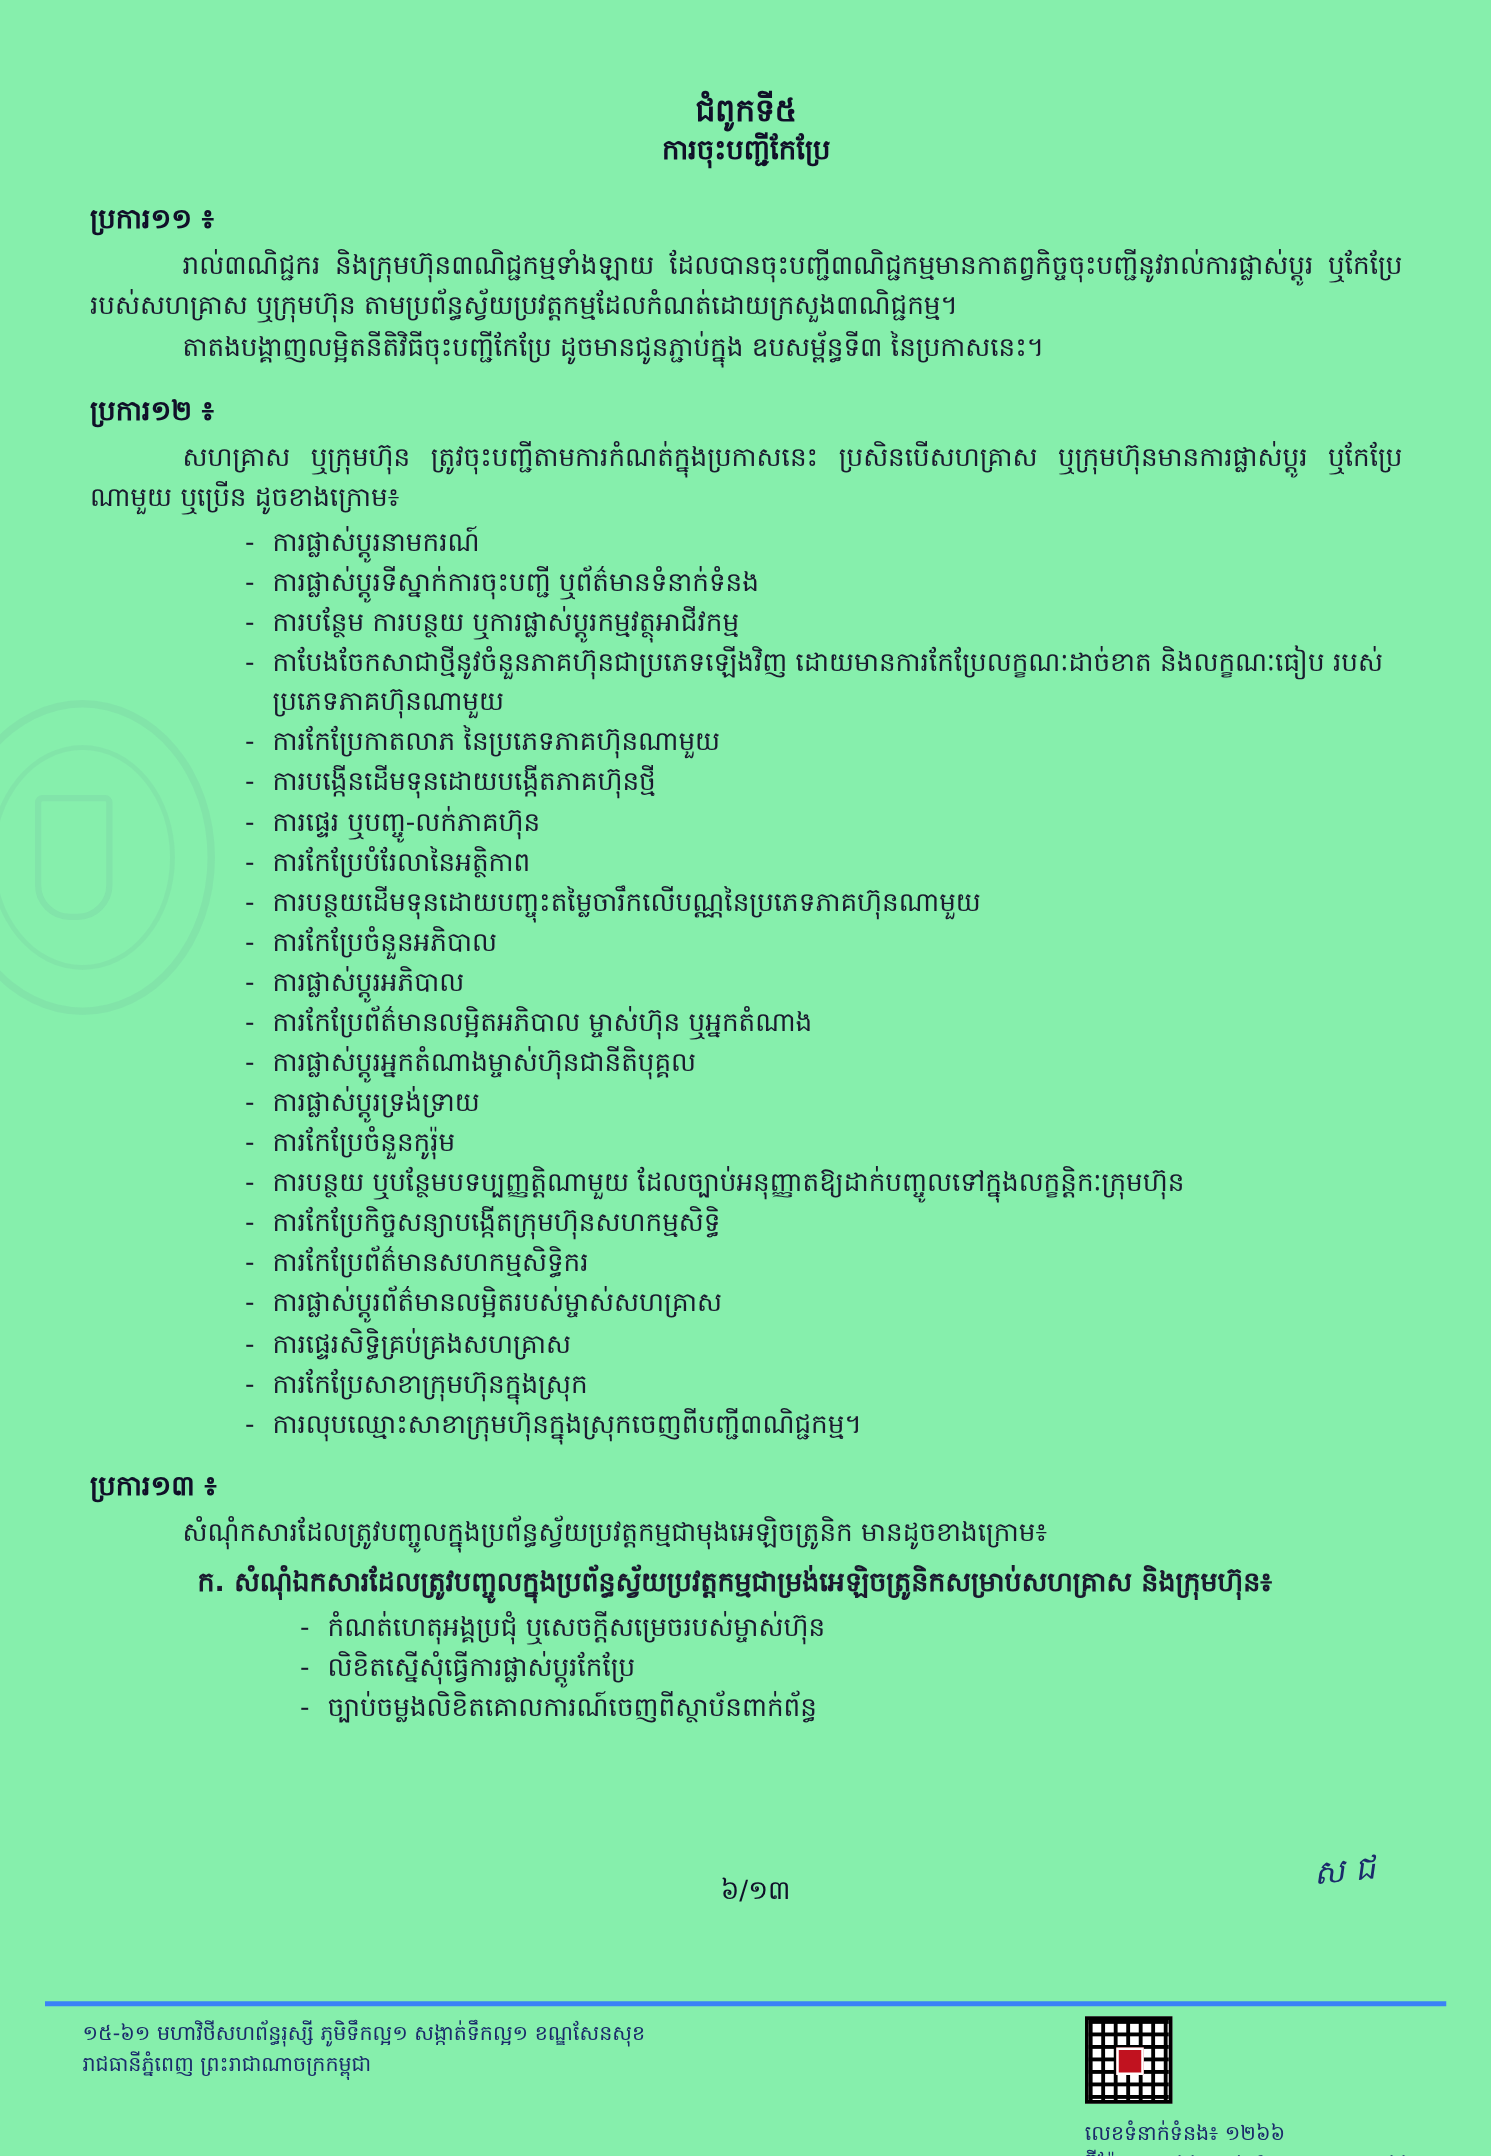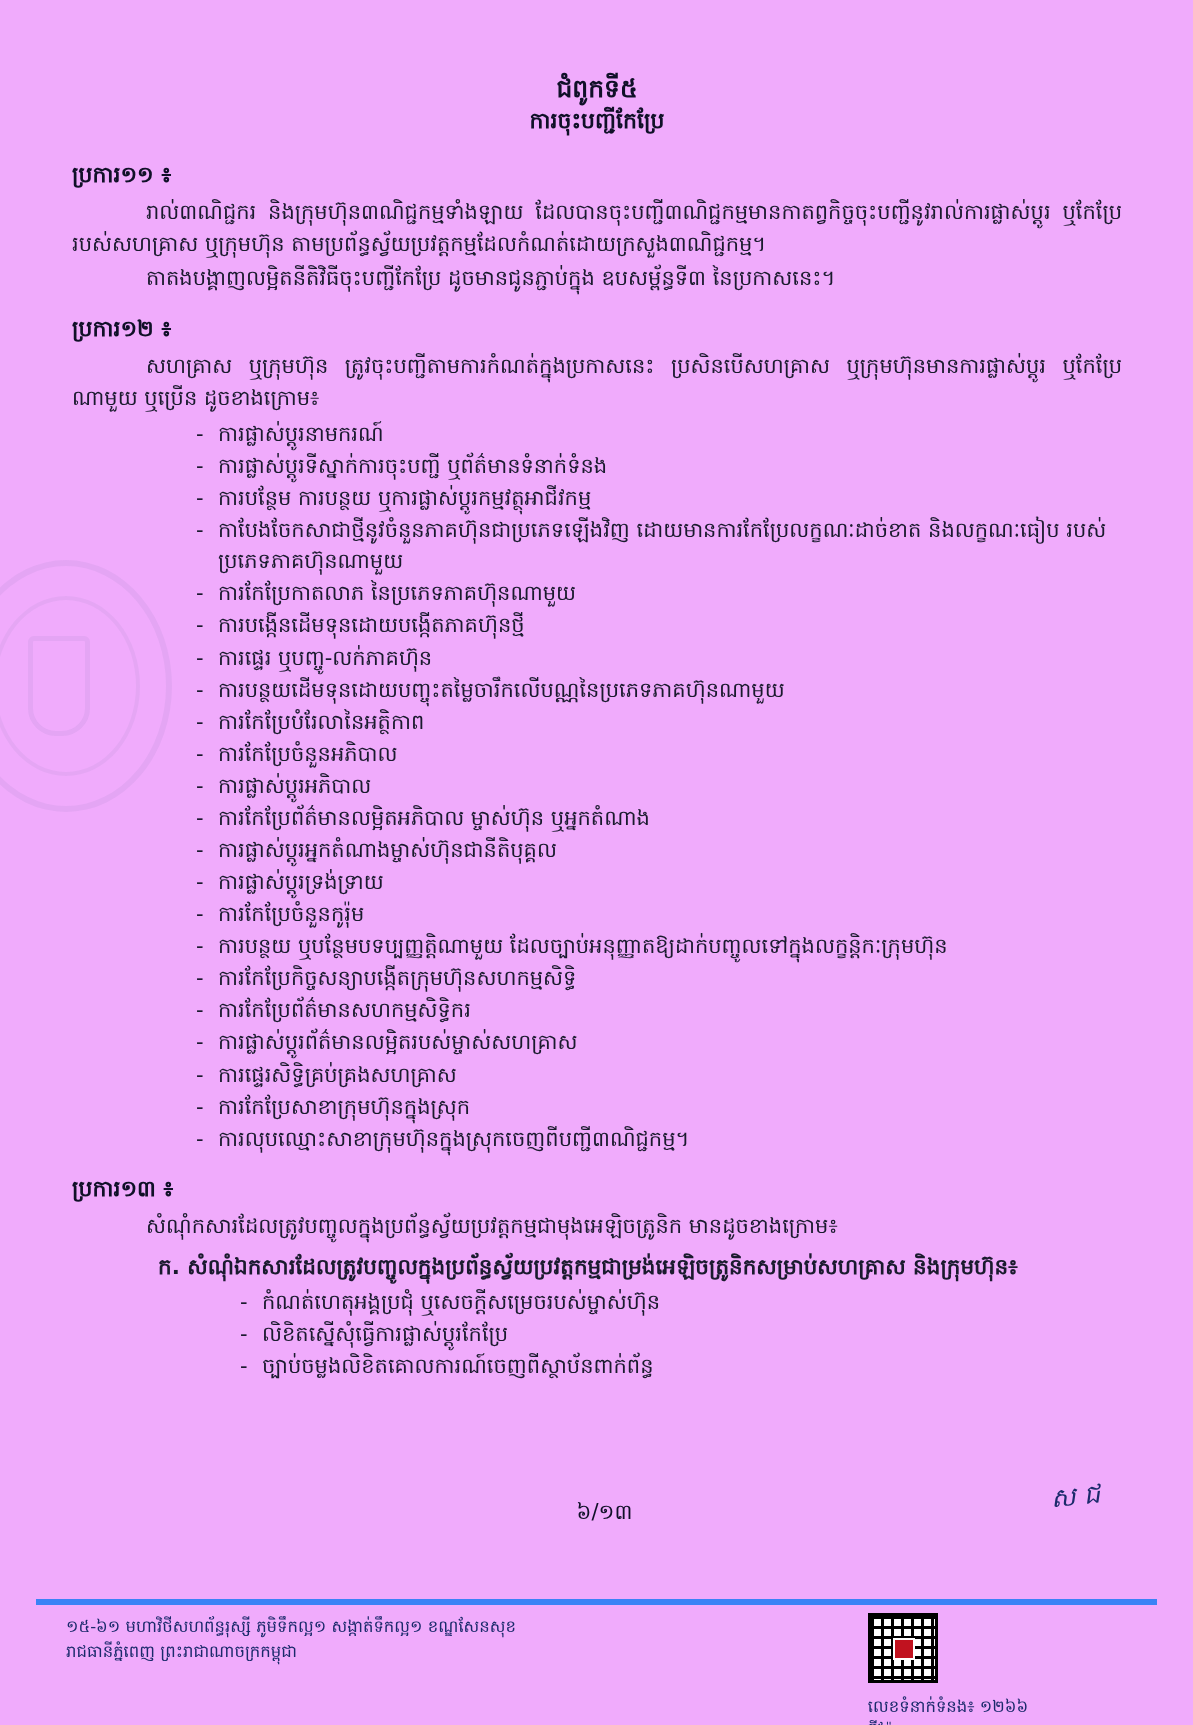--- a/index.html
+++ b/index.html
@@ -11,21 +11,21 @@
     width: 1193px;
     height: 1725px;
     position: relative;
     font-family: "DejaVu Sans", "Liberation Sans", sans-serif;
     color: #1a1a2e;
     overflow: hidden;
   }
   .page {
     position: absolute;
     inset: 0;
-    background: #f0abfc;
+    background: #86efac;
   }
   
   .watermark {
     position: absolute;
     left: -40px;
     top: 560px;
     width: 200px;
     height: 240px;
     border-radius: 50%;
     border: 6px solid rgba(80, 95, 140, 0.13);
@@ -147,21 +147,21 @@
     font-style: italic;
     transform: rotate(-6deg);
   }
 
   .footer {
     position: absolute;
     left: 0;
     right: 0;
     bottom: 0;
     height: 120px;
-    border-top: 6px solid #3b82f6;
+    border-top: 4px solid #3b82f6;
     margin: 0 36px;
     width: calc(100% - 72px);
   }
   .footer-left {
     position: absolute;
     left: 30px;
     top: 10px;
     font-size: 16.5px;
     line-height: 1.5;
     color: #1a2a6b;
@@ -222,22 +222,22 @@
     <p class="para indent">សហគ្រាស ឬក្រុមហ៊ុន ត្រូវចុះបញ្ជីតាមការកំណត់ក្នុងប្រកាសនេះ ប្រសិនបើសហគ្រាស ឬក្រុមហ៊ុនមានការផ្លាស់ប្តូរ ឬកែប្រែណាមួយ ឬប្រើន ដូចខាងក្រោម៖</p>
 
     <ul class="dashlist">
       <li>ការផ្លាស់ប្តូរនាមករណ៍</li>
       <li>ការផ្លាស់ប្តូរទីស្នាក់ការចុះបញ្ជី ឬព័ត៌មានទំនាក់ទំនង</li>
       <li>ការបន្ថែម ការបន្ថយ ឬការផ្លាស់ប្តូរកម្មវត្ថុអាជីវកម្ម</li>
       <li>កាបែងចែកសាជាថ្មីនូវចំនួនភាគហ៊ុនជាប្រភេទឡើងវិញ ដោយមានការកែប្រែលក្ខណៈដាច់ខាត និងលក្ខណៈធៀប របស់ប្រភេទភាគហ៊ុនណាមួយ</li>
       <li>ការកែប្រែកាតលាភ នៃប្រភេទភាគហ៊ុនណាមួយ</li>
       <li>ការបង្កើនដើមទុនដោយបង្កើតភាគហ៊ុនថ្មី</li>
       <li>ការផ្ទេរ ឬបញ្ចូ-លក់ភាគហ៊ុន</li>
+      <li>ការកែប្រែបំរែលានៃអត្ថិកាព</li>
       <li>ការបន្ថយដើមទុនដោយបញ្ចុះតម្លៃចារឹកលើបណ្ណនៃប្រភេទភាគហ៊ុនណាមួយ</li>
-      <li>ការកែប្រែបំរែលានៃអត្ថិកាព</li>
       <li>ការកែប្រែចំនួនអភិបាល</li>
       <li>ការផ្លាស់ប្តូរអភិបាល</li>
       <li>ការកែប្រែព័ត៌មានលម្អិតអភិបាល ម្ចាស់ហ៊ុន ឬអ្នកតំណាង</li>
       <li>ការផ្លាស់ប្តូរអ្នកតំណាងម្ចាស់ហ៊ុនជានីតិបុគ្គល</li>
       <li>ការផ្លាស់ប្តូរទ្រង់ទ្រាយ</li>
       <li>ការកែប្រែចំនួនកូរ៉ុម</li>
       <li>ការបន្ថយ ឬបន្ថែមបទប្បញ្ញត្តិណាមួយ ដែលច្បាប់អនុញ្ញាតឱ្យដាក់បញ្ចូលទៅក្នុងលក្ខន្តិកៈក្រុមហ៊ុន</li>
       <li>ការកែប្រែកិច្ចសន្យាបង្កើតក្រុមហ៊ុនសហកម្មសិទ្ធិ</li>
       <li>ការកែប្រែព័ត៌មានសហកម្មសិទ្ធិករ</li>
       <li>ការផ្លាស់ប្តូរព័ត៌មានលម្អិតរបស់ម្ចាស់សហគ្រាស</li>

